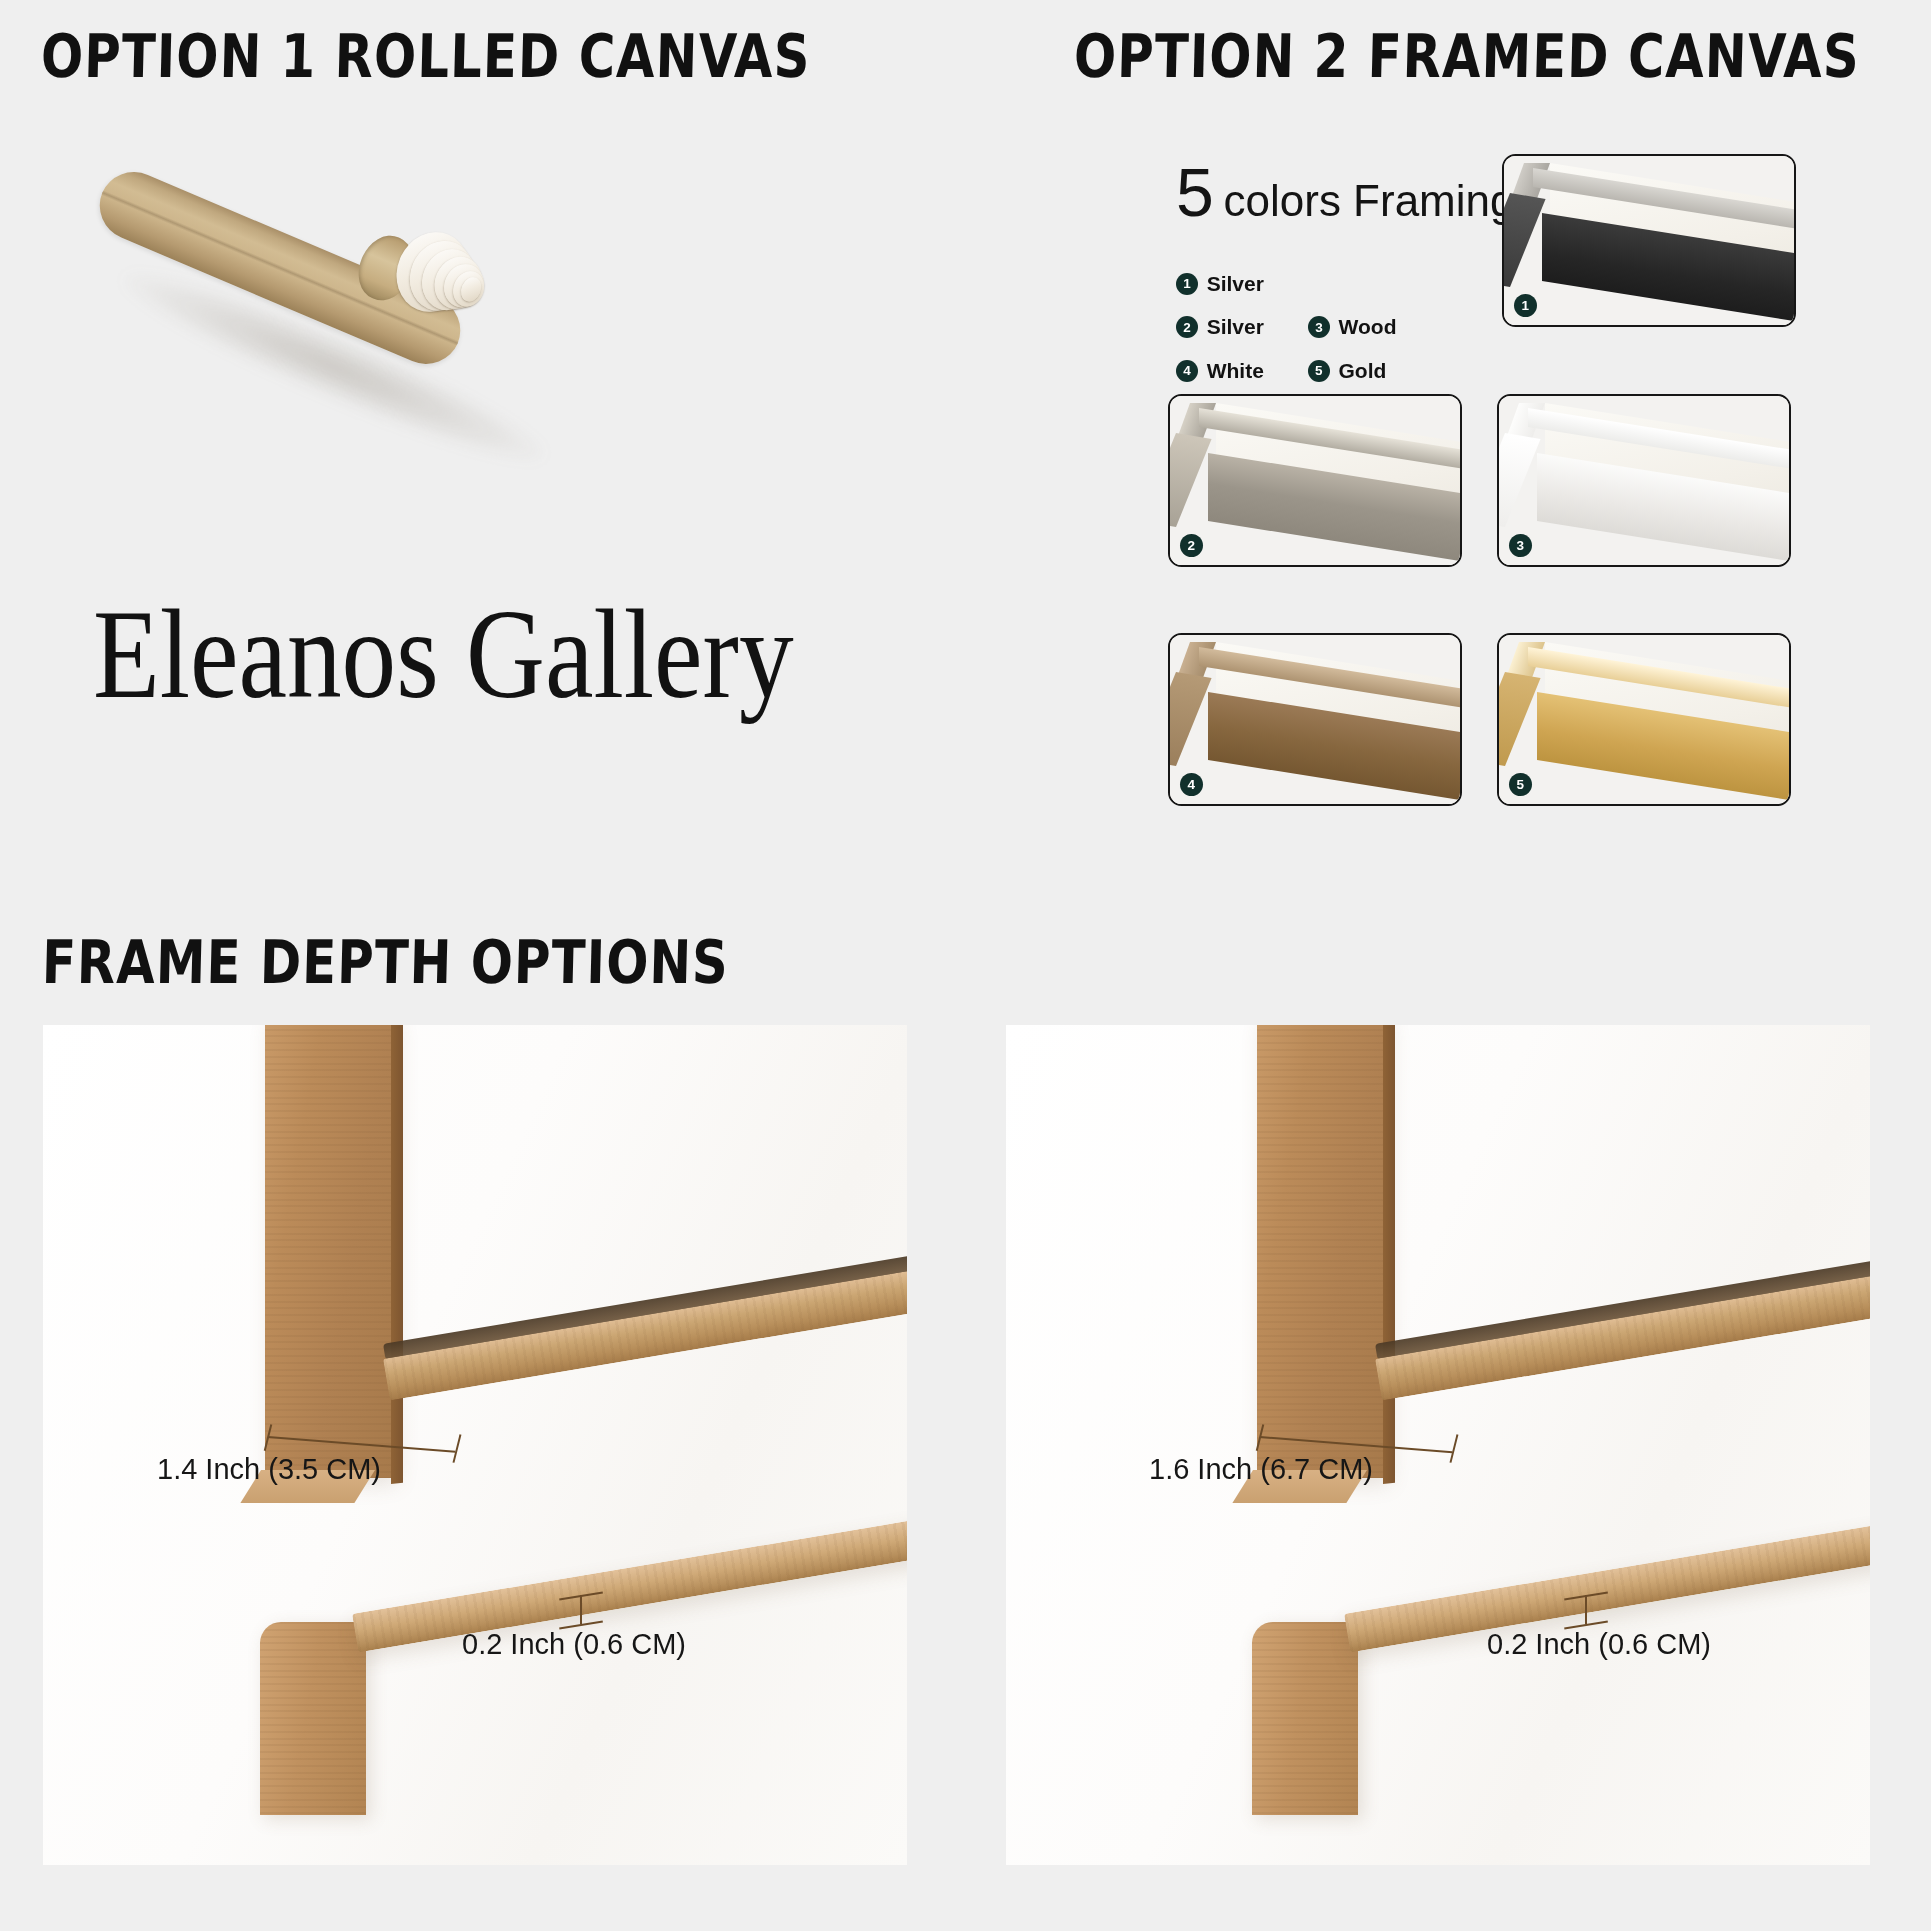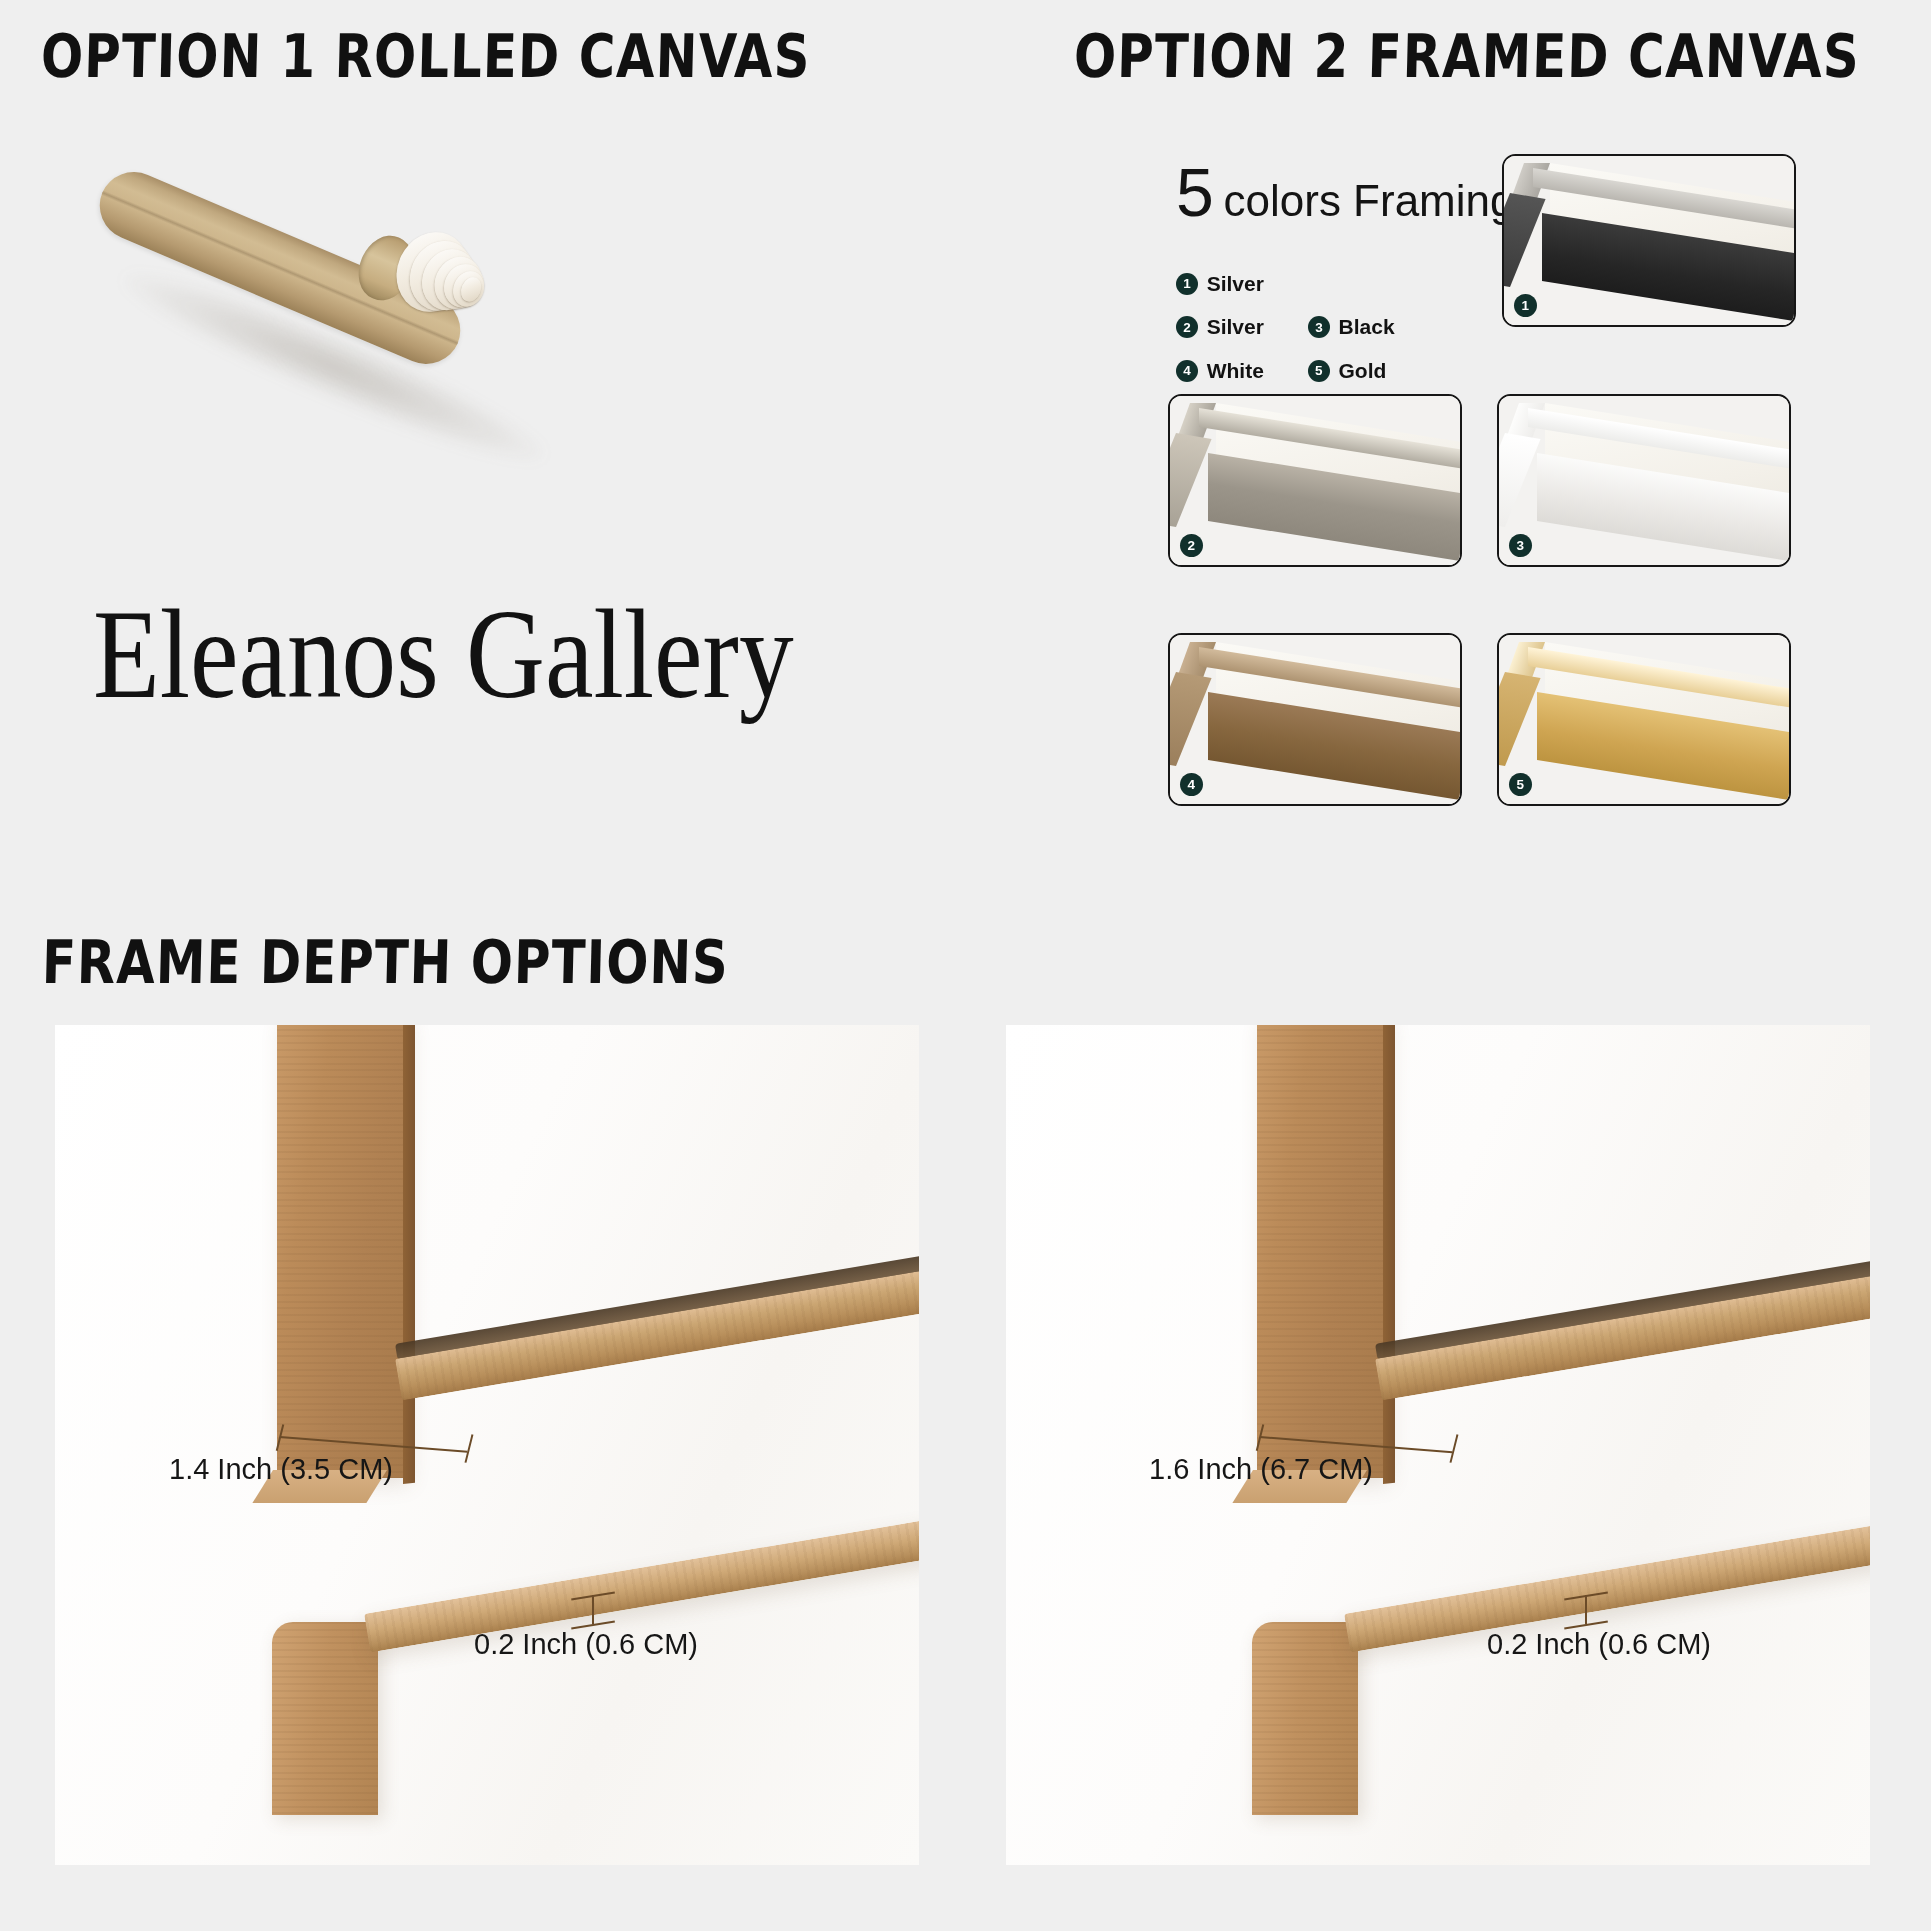--- a/index.html
+++ b/index.html
@@ -180,21 +180,21 @@
   #fcard5 .lip{background:linear-gradient(to bottom,#fff4d8,#e8cf97);}
   #fcard5 .lipL{background:linear-gradient(to right,#fbf0d2,#ddc48c);}
 
   
   .photo{
     position:absolute;top:1025px;width:864px;height:840px;
     background:
       linear-gradient(115deg,#ffffff 0%,#fdfcfb 42%,#f7f5f2 70%,#fbfaf8 100%);
     overflow:hidden;
   }
-  #photoL{left:55px;}
+  #photoL{left:43px;}
   #photoR{left:1006px;}
 
   
   .railV{
     position:absolute;width:114px;height:454px;
     background:
       repeating-linear-gradient(180deg, rgba(120,85,50,.10) 0 1.9px, rgba(255,255,255,0) 1.9px 6.8px),
       linear-gradient(100deg,#c99a68 0%,#bb8b59 28%,#b08152 62%,#a77a4b 100%);
     box-shadow:5.8px 5.8px 21px rgba(120,95,65,.18);
   }
@@ -291,21 +291,21 @@
           <span class="legend-label">Silver</span>
         </span>
       </div>
       <div class="legend-row">
         <span class="legend-item">
           <span class="badge">2</span>
           <span class="legend-label">Silver</span>
         </span>
         <span class="legend-item second">
           <span class="badge">3</span>
-          <span class="legend-label">Black</span>
+          <span class="legend-label">Wood</span>
         </span>
       </div>
       <div class="legend-row">
         <span class="legend-item">
           <span class="badge">4</span>
           <span class="legend-label">White</span>
         </span>
         <span class="legend-item second">
           <span class="badge">5</span>
           <span class="legend-label">Gold</span>

